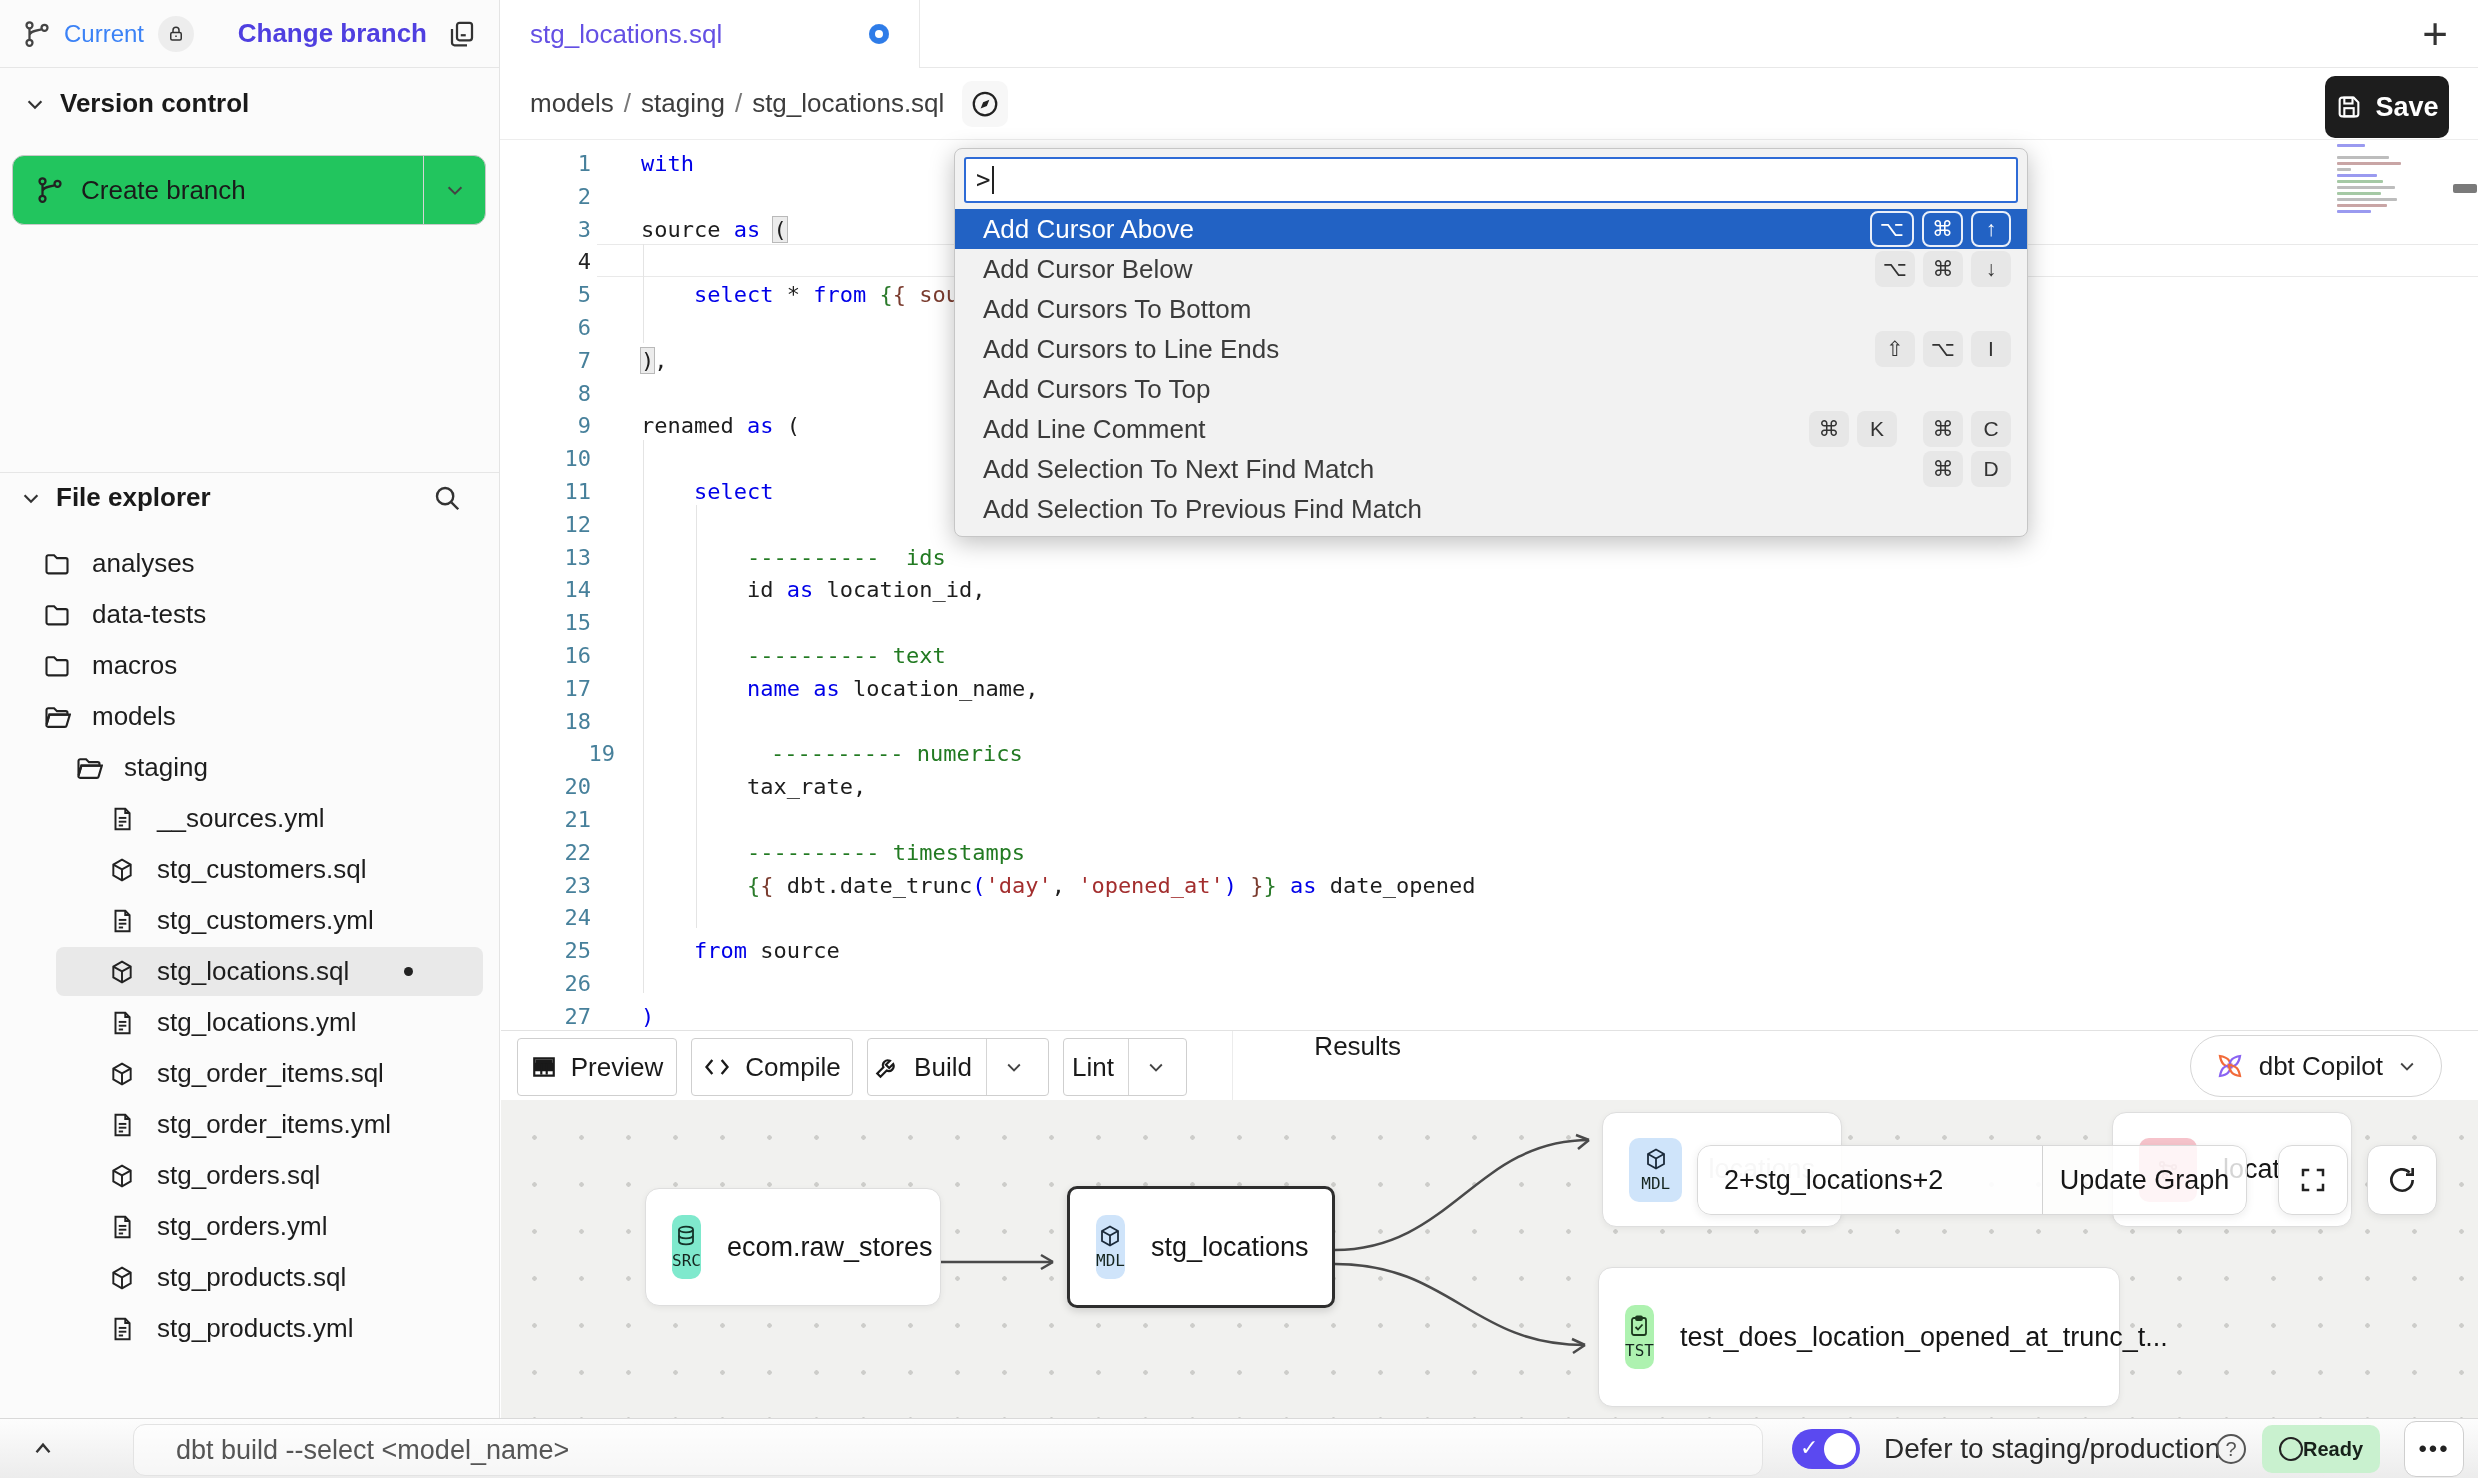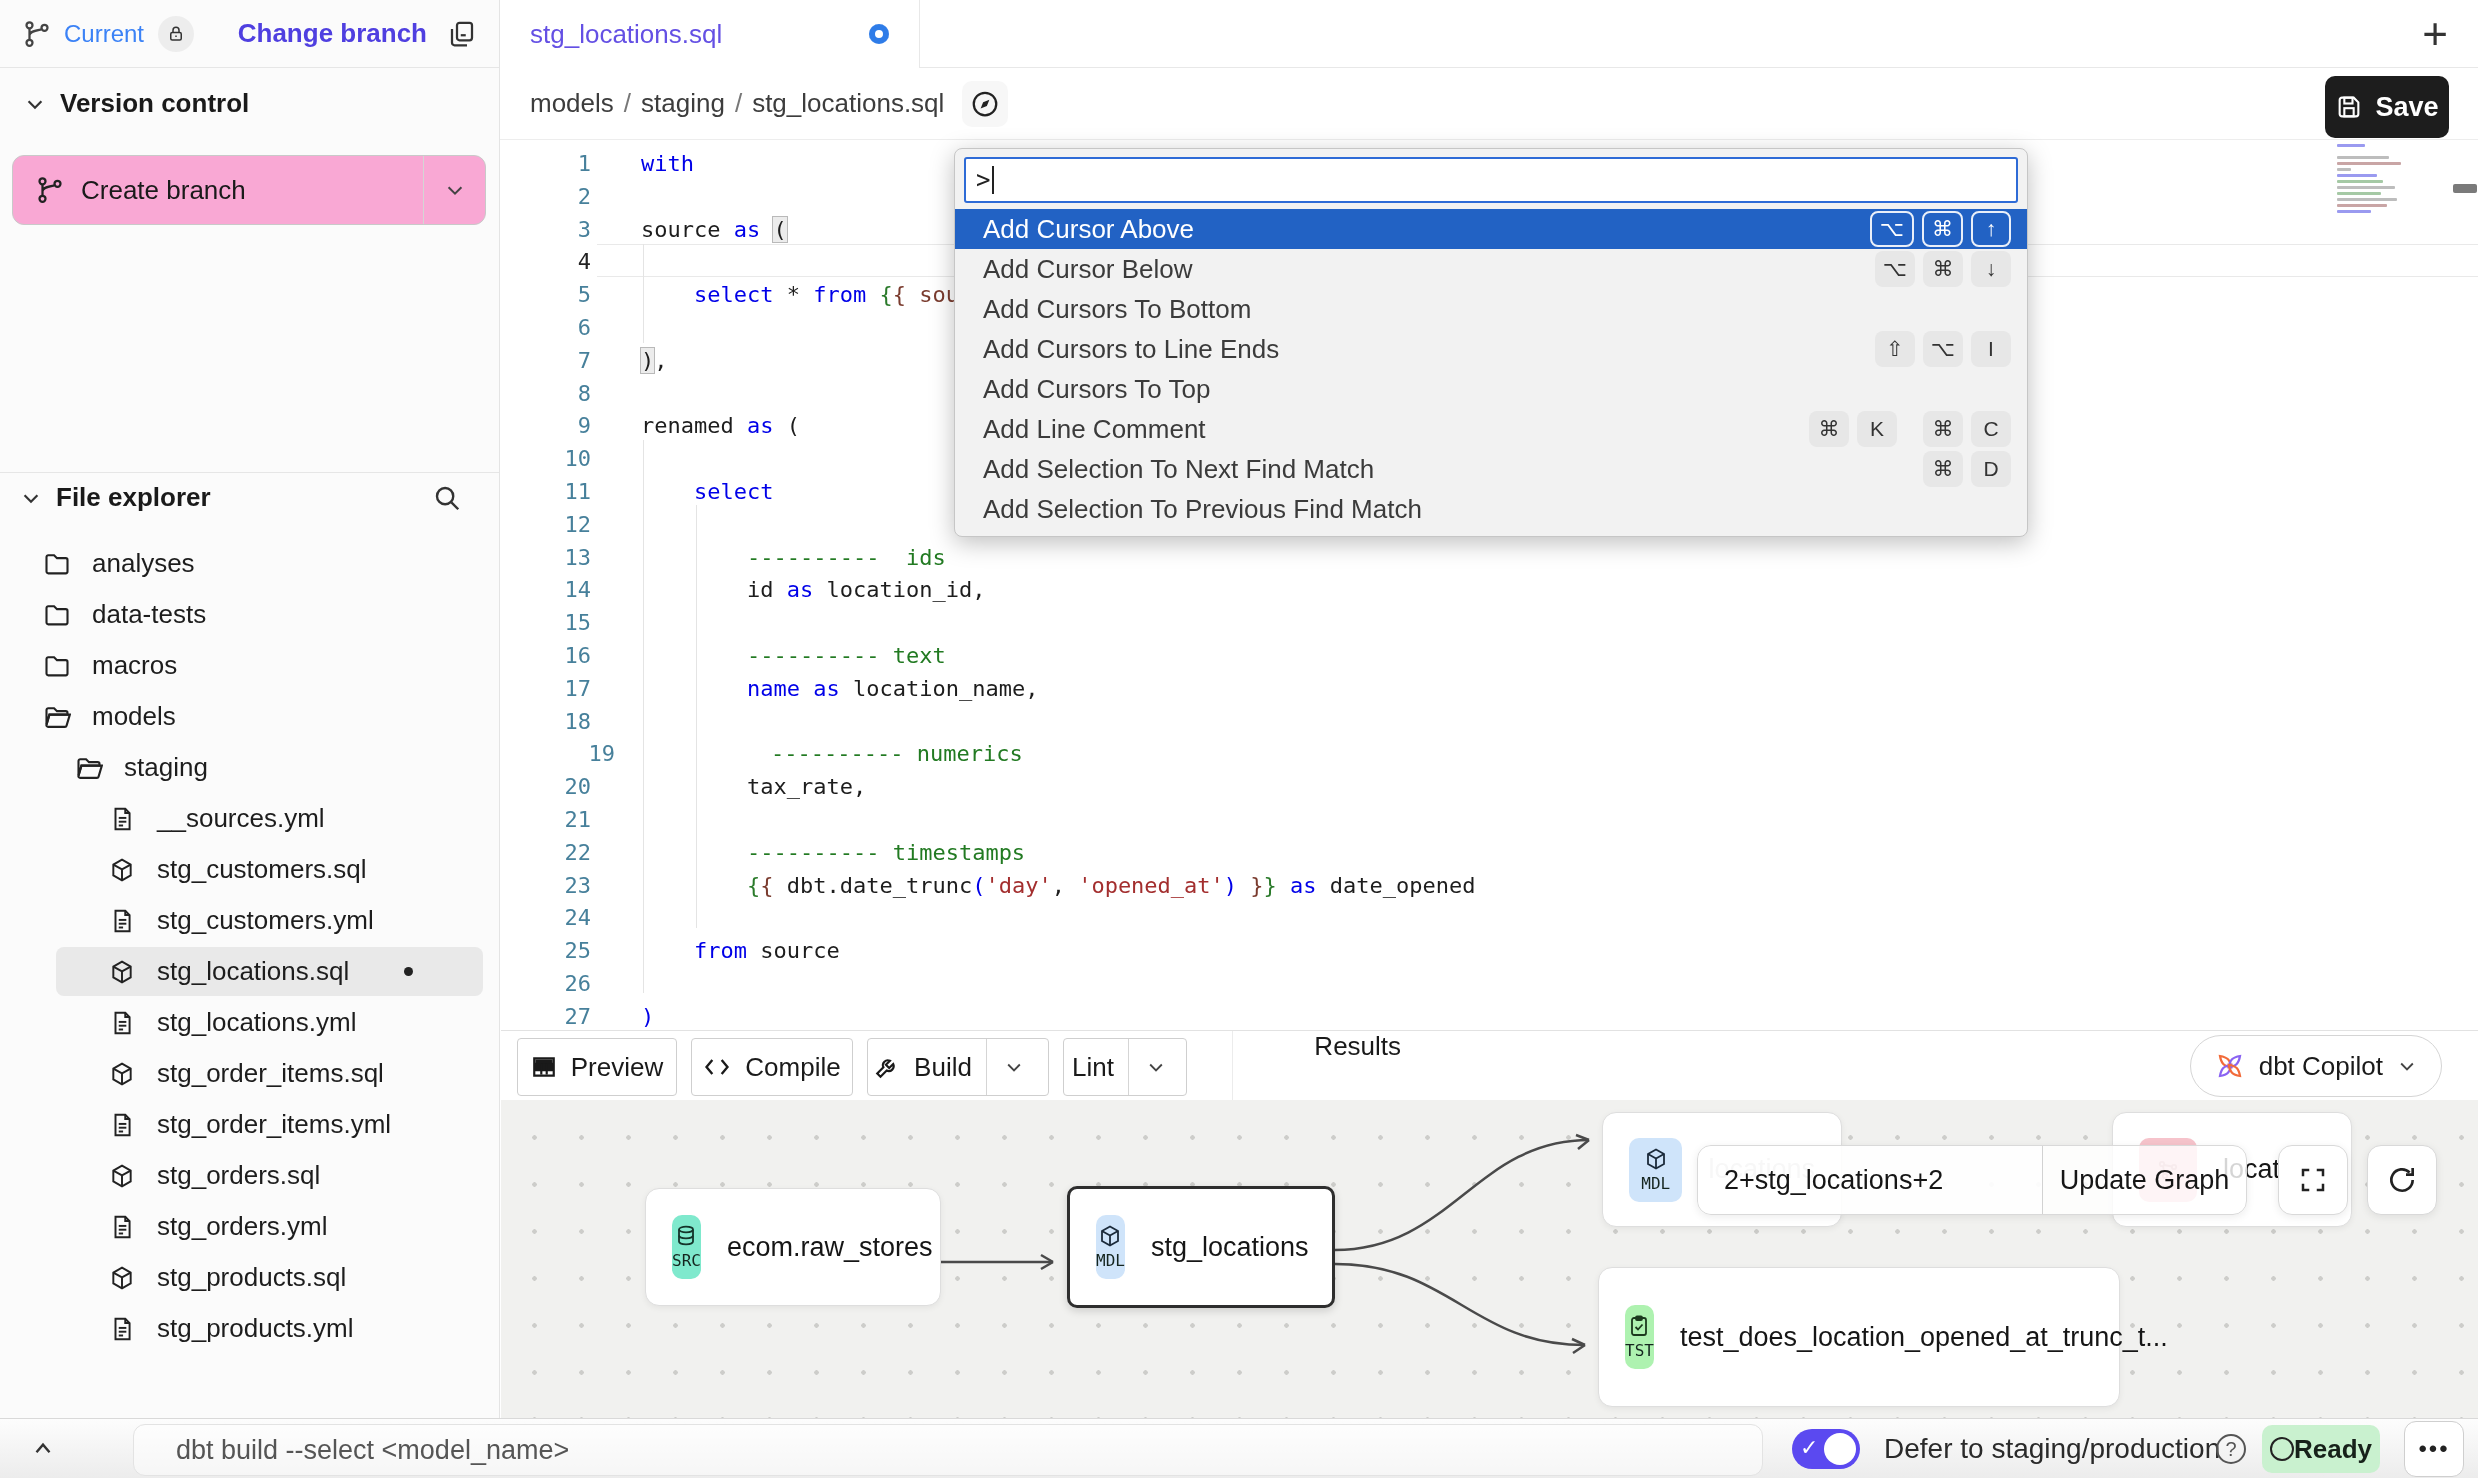--- a/index.html
+++ b/index.html
@@ -11,21 +11,21 @@
   #sidebar { position:absolute; left:0; top:0; width:500px; height:1418px; background:#fbfbfb; border-right:1px solid #e4e4e4; }
   #branch-bar { position:absolute; left:0; top:0; width:100%; height:68px; display:flex; align-items:center; padding:0 22px; border-bottom:1px solid #e6e6e6; }
   #branch-bar .cur-label { font-size:24px; color:#3b82f6; margin-left:12px; }
   .lock-chip { width:36px; height:36px; border-radius:50%; background:#ededed; display:flex; align-items:center; justify-content:center; margin-left:14px; }
   .change-branch { margin-left:auto; color:#4f3fe0; font-size:26px; font-weight:600; }
   .copy-btn { margin-left:20px; }
 
   .section-head { display:flex; align-items:center; font-size:26px; font-weight:700; color:#1a1a1a; }
   #vc-head { position:absolute; left:24px; top:88px;align-items:center; }
   #vc-head .chev { margin-right:14px; }
-  #create-branch { position:absolute; left:12px; top:155px; width:474px; height:70px; background:#f9a8d4; border:1px solid #c9c9c9; border-radius:12px; display:flex; align-items:center; }
+  #create-branch { position:absolute; left:12px; top:155px; width:474px; height:70px; background:#22c55e; border:1px solid #c9c9c9; border-radius:12px; display:flex; align-items:center; }
   #create-branch .cb-main { flex:1; display:flex; align-items:center; padding-left:22px; font-size:26px; color:#1a1a1a; height:100%; }
   #create-branch .cb-main span { margin-left:16px; }
   #create-branch .cb-split { width:62px; height:100%; border-left:1px solid #d5d5d5; display:flex; align-items:center; justify-content:center; }
 
   #fe-divider { position:absolute; left:0; top:472px; width:100%; border-top:1px solid #e6e6e6; }
   #fe-head { position:absolute; left:20px; top:482px; width:460px; display:flex; align-items:center; }
   #fe-head .chev { margin-right:14px; }
   #fe-search { margin-left:auto; margin-right:18px; }
   #file-list { position:absolute; left:0; top:538px; width:100%; }
   .file-item { position:relative; height:51px; display:flex; align-items:center; font-size:26px; color:#1d1d1d; }
@@ -101,21 +101,21 @@
   
   #statusbar { position:absolute; left:0; top:1418px; width:2478px; height:60px; background:linear-gradient(#fdfdfd,#ececec); border-top:1px solid #d9d9d9; display:flex; align-items:center; }
   #cmd-wrap { position:absolute; left:133px; top:5px; height:52px; width:1630px; background:rgba(255,255,255,.5); border:1px solid #e3e3e3; border-radius:12px; display:flex; align-items:center; }
   #cmd-text { margin-left:42px; font-size:27px; color:#555; }
   #collapse-chev { position:absolute; left:30px; }
   #toggle { position:absolute; left:1792px; top:10px; width:68px; height:40px; border-radius:20px; background:#5b49f0; }
   #toggle .knob { position:absolute; right:4px; top:4px; width:32px; height:32px; border-radius:50%; background:#fff; }
   #toggle .chk { position:absolute; left:8px; top:6px; color:#fff; font-size:22px; }
   #defer-label { position:absolute; left:1884px; font-size:28px; color:#2a2a2a; }
   #help-icon { position:absolute; left:2216px; top:15px; width:30px; height:30px; border:2px solid #555; border-radius:50%; color:#555; font-size:20px; display:flex; align-items:center; justify-content:center; }
-  #ready-pill { position:absolute; left:2262px; top:6px; width:118px; height:48px; background:#c9f1cf; border-radius:10px; display:flex; align-items:center; justify-content:center; font-size:26px; font-weight:600; color:#17211a; }
+  #ready-pill { position:absolute; left:2262px; top:6px; width:118px; height:48px; background:#c9f1cf; border-radius:10px; display:flex; align-items:center; justify-content:center; font-size:20px; font-weight:600; color:#17211a; }
   #ready-pill .rc { width:24px; height:24px; border:2.5px solid #222; border-radius:50%; }
   #more-btn { position:absolute; left:2404px; top:2px; width:60px; height:56px; background:#fff; border:1px solid #cfcfcf; border-radius:12px; display:flex; align-items:center; justify-content:center; font-size:24px; letter-spacing:2px; color:#222; }
 </style>
 </head>
 <body>
 
 <div id="root">
 
   <div id="sidebar">
     <div id="branch-bar">

